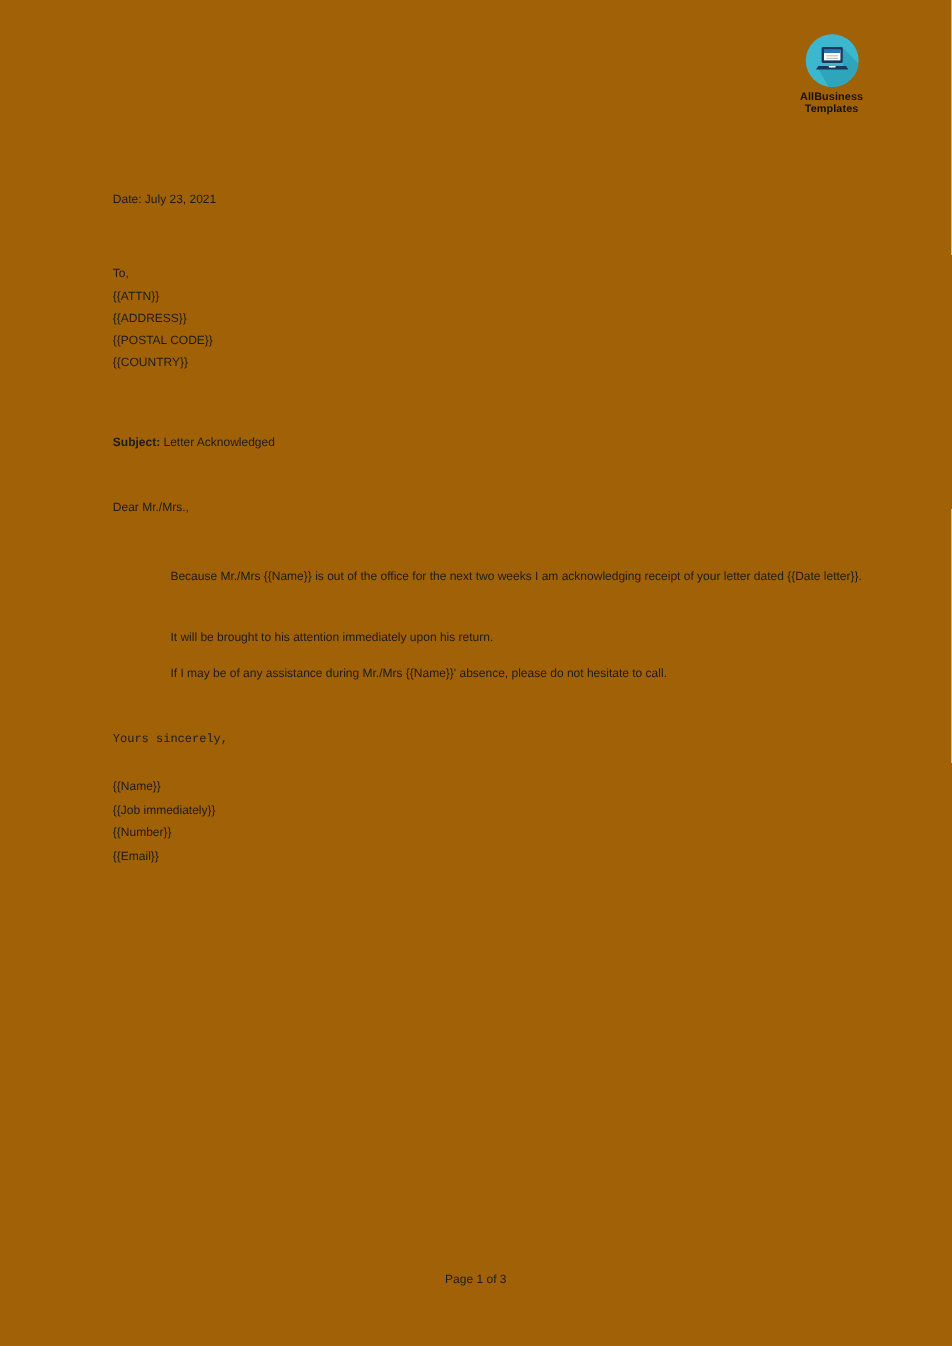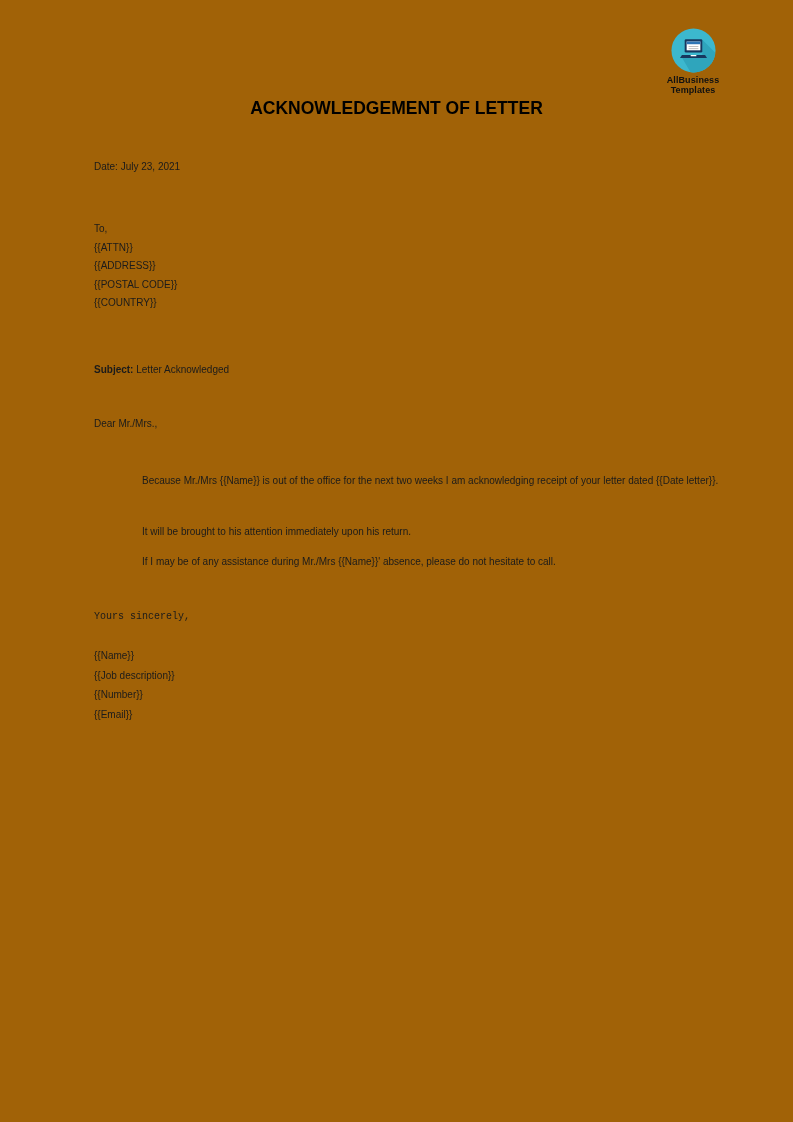--- a/index.html
+++ b/index.html
@@ -81,21 +81,20 @@
       <rect x="19" y="21.6" width="10" height="1" fill="#bfbfbf"></rect>
       <path d="M12.2 28.6 L35.8 28.6 L37.8 31.6 L10.2 31.6 Z" fill="#17375e"></path>
       <rect x="21" y="28.6" width="6" height="1.3" rx="0.6" fill="#ffffff"></rect>
     </svg>
     <div class="logo-text">
       <div>AllBusiness</div>
       <div>Templates</div>
     </div>
   </div>
 
-  <div class="title">ACKNOWLEDGEMENT OF LETTER</div>
 
   <div class="block date-line">Date: July 23, 2021</div>
 
   <div class="block to-block">
     <div>To,</div>
     <div>{{ATTN}}</div>
     <div>{{ADDRESS}}</div>
     <div>{{POSTAL CODE}}</div>
     <div>{{COUNTRY}}</div>
   </div>
@@ -107,19 +106,22 @@
   <div class="block salutation">Dear Mr./Mrs.,</div>
 
   <div class="block para para-1">Because Mr./Mrs {{Name}} is out of the office for the next two weeks I am acknowledging receipt of your letter dated {{Date letter}}.</div>
   <div class="block para para-2">It will be brought to his attention immediately upon his return.</div>
   <div class="block para para-3">If I may be of any assistance during Mr./Mrs {{Name}}' absence, please do not hesitate to call.</div>
 
   <div class="block closing">Yours sincerely,</div>
 
   <div class="block signature-block">
     <div>{{Name}}</div>
-    <div>{{Job description}}</div>
+    <div>{{Job immediately}}</div>
     <div>{{Number}}</div>
     <div>{{Email}}</div>
   </div>
 
+  <div class="footer">
+    <span>Page 1 of 3</span>
+  </div>
 
 </div>
 
 </body></html>

